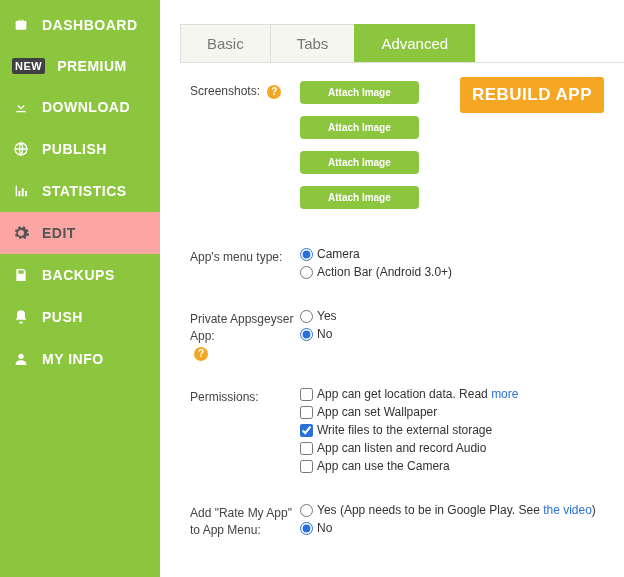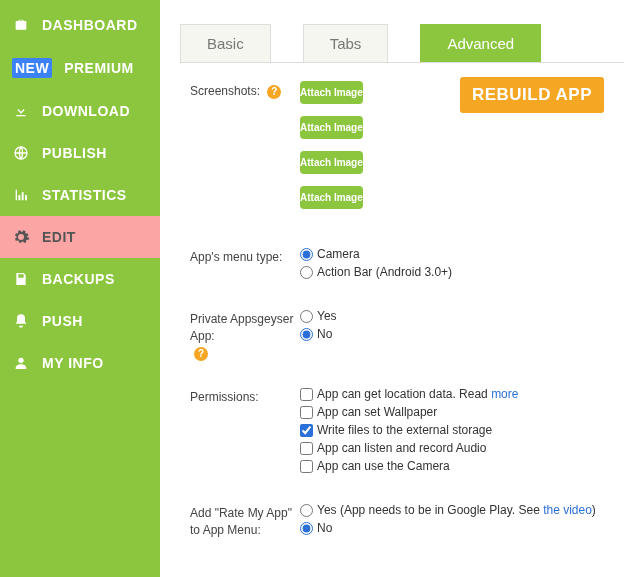--- a/index.html
+++ b/index.html
@@ -36,41 +36,40 @@
   }
   .side-icon {
     width: 18px;
     height: 18px;
     display: inline-flex;
     align-items: center;
     justify-content: center;
     flex-shrink: 0;
   }
   .new-badge {
-    background: #3b82f6;
-    color: #fff;
-    font-size: 14px;
+    background: #404040;
+    color: #fff;
+    font-size: 11px;
     font-weight: 700;
     padding: 2px 3px;
     border-radius: 2px;
     width: auto;
     height: auto;
   }
   
   .main {
     flex: 1;
     background: #fff;
     display: flex;
     flex-direction: column;
   }
   .tabs {
     display: flex;
     margin: 24px 0 0 20px;
     border-bottom: 1px solid #ddd;
-    gap: 33px;
   }
   .tab {
     padding: 10px 26px;
     color: #777;
     font-size: 15px;
     cursor: pointer;
     background: #f6f6f0;
     border: 1px solid #ddd;
     border-bottom: none;
     margin-right: -1px;
@@ -129,21 +128,21 @@
     margin-left: 4px;
   }
   .attach-btn {
     display: block;
     background: #8cc63e;
     color: #fff;
     font-size: 10px;
     font-weight: 700;
     border: none;
     border-radius: 4px;
-    padding: 6px 0;
+    padding: 6px 28px;
     margin-bottom: 12px;
     cursor: pointer;
   }
   .radio-line, .check-line {
     display: flex;
     align-items: center;
     gap: 4px;
     font-size: 12px;
     margin-bottom: 4px;
     color: #333;

